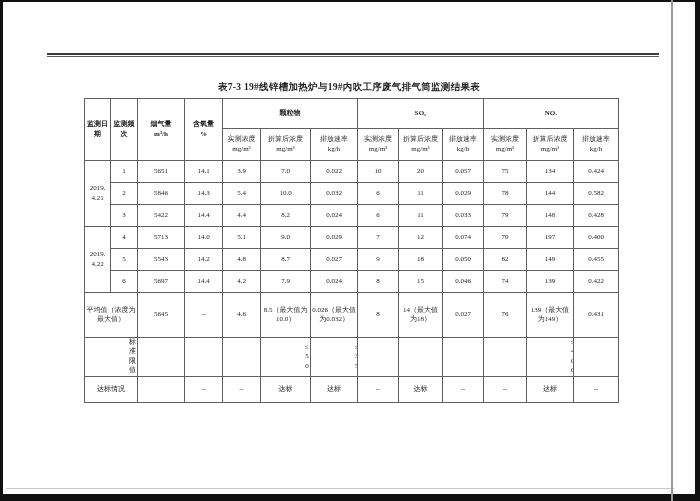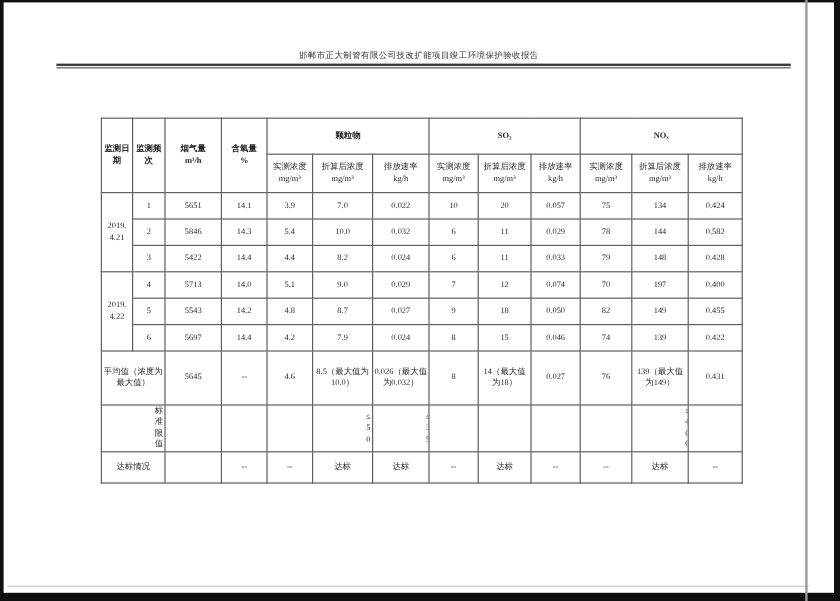--- a/index.html
+++ b/index.html
@@ -28,24 +28,24 @@
          font-size:7.5px;color:#2a2a2a;}
   .edge-v{position:absolute;left:671px;top:0;width:2px;height:501px;background:#9a9a9a;}
   .edge-h{position:absolute;left:3px;top:486px;width:668px;height:1px;background:#c8c8c8;}
 </style>
 </head>
 <body>
 
 <div class="screen">
   <div class="page">
 
-    <div class="running-header">邯郸市正大制管有限公司技改扩能项目竣工环境保护验收报告</div>
     <div class="rule-thick"></div>
     <div class="rule-thin"></div>
 
+    <div class="tbl-title">表7-3  19#线锌槽加热炉与19#内吹工序废气排气筒监测结果表</div>
 
     <table class="mon">
       <colgroup>
         <col style="width:26px">
           <col style="width:27px">
           <col style="width:47px">
         <col style="width:38px">
           <col style="width:38px">
           <col style="width:50px">
         <col style="width:47px">

